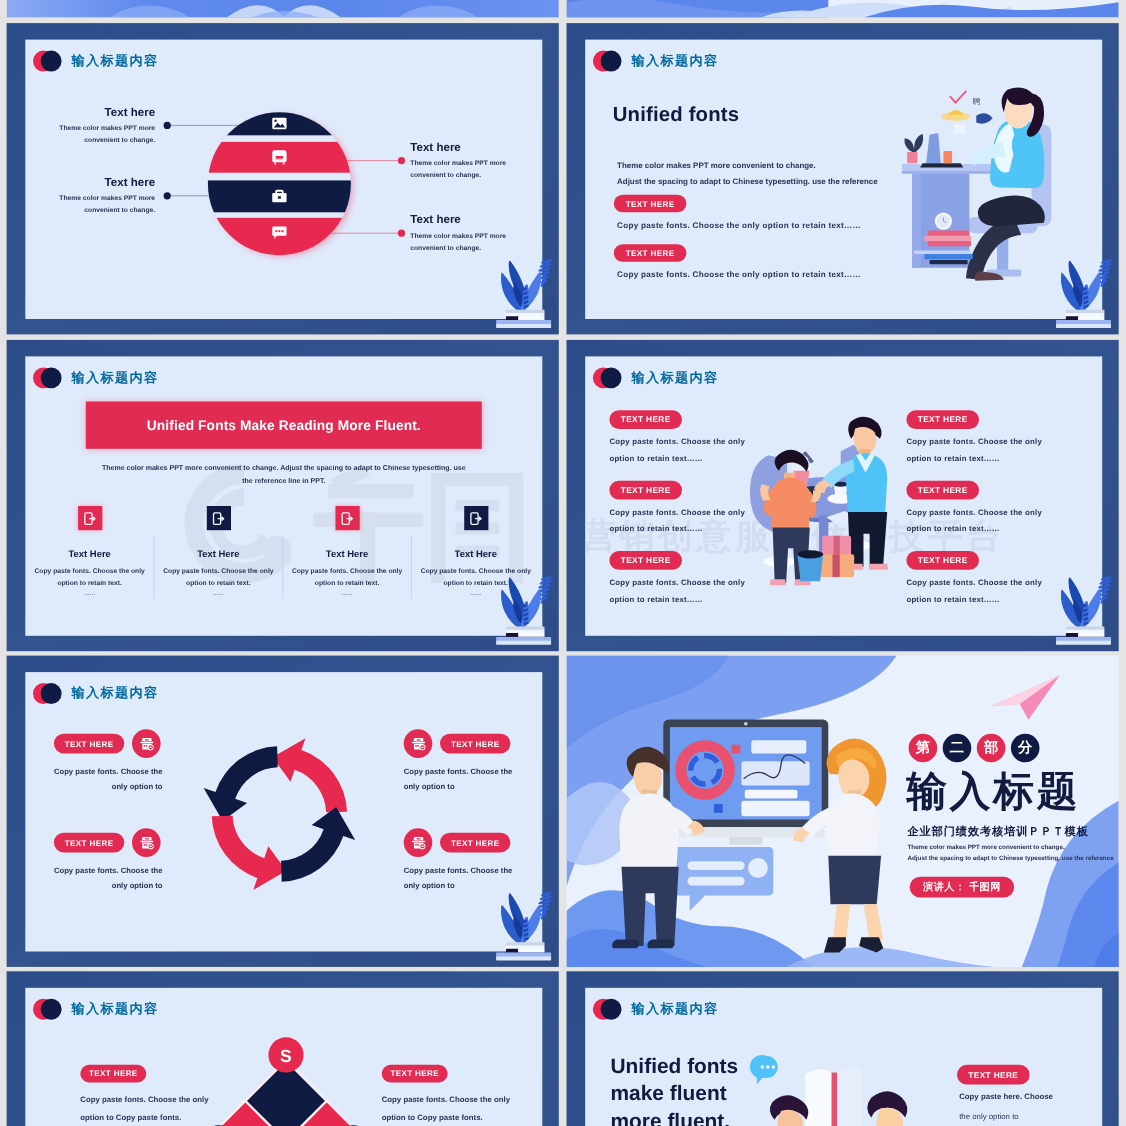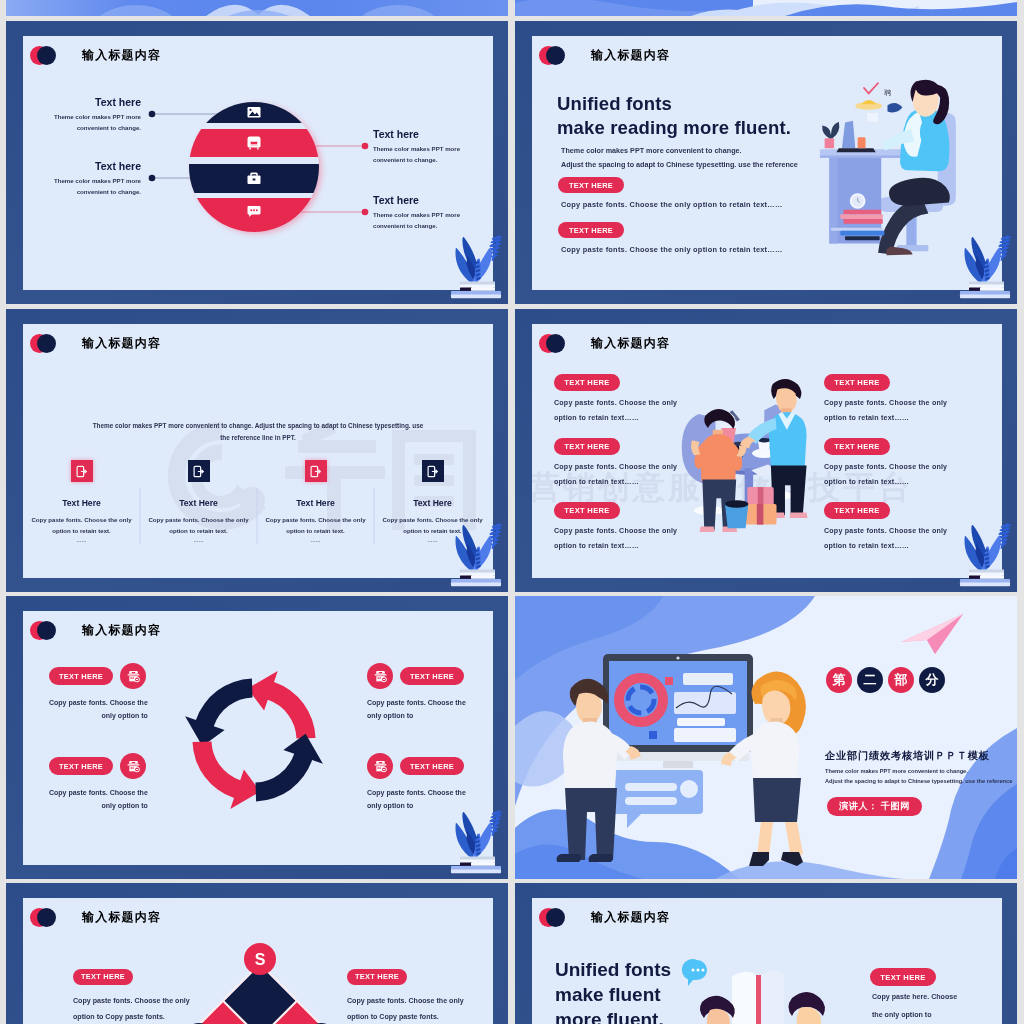--- a/index.html
+++ b/index.html
@@ -13,21 +13,21 @@
   .slide.c2{left:515px;}
   .slide.c1{left:6px;}
   .inner{position:absolute;left:17px;top:15px;width:470px;height:254px;background:#dfeafb;overflow:hidden;}
 
   
   .hdr{position:absolute;left:7px;top:10px;display:flex;align-items:center;}
   .dots{position:relative;width:26px;height:19px;}
   .dots i{position:absolute;top:0;width:19px;height:19px;border-radius:50%;display:block;}
   .dots i.r{left:0;background:#e8264f;}
   .dots i.n{left:7px;background:#101b43;}
-  .hdr-t{font-size:12px;font-weight:700;color:#000000;margin-left:26px;letter-spacing:1.2px;
+  .hdr-t{font-size:12px;font-weight:700;color:#0369a1;margin-left:9px;letter-spacing:1.2px;
          font-family:Liberation Sans, sans-serif;}
 
   
   .ttl{font-weight:700;color:#111a3f;}
   .body{color:#2b3352;}
   .pill{display:inline-flex;align-items:center;justify-content:center;background:#e12b52;color:#fff;
         border-radius:99px;font-weight:700;letter-spacing:.3px;}
   svg{display:block;overflow:visible;}
   .plant{position:absolute;right:8px;bottom:3px;width:56px;height:66px;}
   .wm{pointer-events:none;}
@@ -198,21 +198,20 @@
  <div class="inner">
   <div class="hdr">
     <span class="dots">
             <i class="r"></i>
             <i class="n"></i>
           </span>
     <span class="hdr-t">输入标题内容</span>
   </div>
   <div style="position:absolute;left:25px;top:56px;">
     <div class="ttl" style="font-size:18.5px;line-height:1.28;letter-spacing:.15px;">Unified fonts</div>
-    <div class="ttl" style="font-size:18.5px;line-height:1.28;letter-spacing:.15px;">make reading more fluent.</div>
   </div>
   <div style="position:absolute;left:29px;top:108px;">
     <div class="body" style="font-size:7.2px;font-weight:700;line-height:1.9;">Theme color makes PPT more convenient to change.</div>
     <div class="body" style="font-size:7.2px;font-weight:700;line-height:1.9;">Adjust the spacing to adapt to Chinese typesetting.  use the reference</div>
   </div>
   <div class="pill" style="position:absolute;left:26px;top:141px;width:66px;height:16px;font-size:7.4px;">
           <span>TEXT HERE</span>
         </div>
   <div class="body" style="position:absolute;left:29px;top:164px;font-size:7.4px;font-weight:700;letter-spacing:.25px;">Copy paste fonts.  Choose the only option to retain text……</div>
   <div class="pill" style="position:absolute;left:26px;top:186px;width:66px;height:16px;font-size:7.4px;">
@@ -337,20 +336,23 @@
     <rect x="244" y="74" width="40" height="11" rx="1.5"></rect>
   </g>
 </svg>
 </div>
   <div class="hdr">
     <span class="dots">
             <i class="r"></i>
             <i class="n"></i>
           </span>
     <span class="hdr-t">输入标题内容</span>
+  </div>
+  <div style="position:absolute;left:55px;top:41px;width:360px;height:43px;background:#e12b52;display:flex;align-items:center;justify-content:center;box-shadow:0 0 6px rgba(249,120,150,.65);">
+    <span style="color:#fff;font-size:12.5px;font-weight:700;letter-spacing:.1px;">Unified Fonts Make Reading More Fluent.</span>
   </div>
   <div style="position:absolute;left:45px;top:96px;width:380px;text-align:center;">
     <div class="body" style="font-size:6.4px;font-weight:700;line-height:1.9;">Theme color makes PPT more convenient to change.  Adjust the spacing to adapt to Chinese typesetting.  use</div>
     <div class="body" style="font-size:6.4px;font-weight:700;line-height:1.9;">the reference line in PPT.</div>
   </div>
   <div style="position:absolute;left:0px;top:136px;width:468px;display:flex;">
    <div class="card" style="flex:1;text-align:center;position:relative;">
      <div style="width:22px;height:22px;margin:0 auto;background:#e12b52;display:flex;align-items:center;justify-content:center;box-shadow:0 0 4px rgba(246,134,160,.75);">
        <svg width="13" height="13" viewBox="0 0 16 16" fill="none" stroke="#fdf0f3" stroke-width="1.5">
          <rect x="2.6" y="1.6" width="8" height="12.8" rx="1.3"></rect>
@@ -820,20 +822,21 @@
     <path d="M30 28 L66 2 L38 42 Z" fill="#f58bb6"></path>
     <path d="M4 30 L66 2 L30 28 Z" fill="#fcd2e4"></path>
   </svg>
 
   <div style="position:absolute;left:311px;top:71px;display:flex;gap:5px;">
     <span class="badge" style="width:26px;height:26px;border-radius:50%;background:#e12b52;color:#fff;font-size:13px;font-weight:700;display:flex;align-items:center;justify-content:center;">第</span>
     <span class="badge" style="width:26px;height:26px;border-radius:50%;background:#101b43;color:#fff;font-size:13px;font-weight:700;display:flex;align-items:center;justify-content:center;">二</span>
     <span class="badge" style="width:26px;height:26px;border-radius:50%;background:#e12b52;color:#fff;font-size:13px;font-weight:700;display:flex;align-items:center;justify-content:center;">部</span>
     <span class="badge" style="width:26px;height:26px;border-radius:50%;background:#101b43;color:#fff;font-size:13px;font-weight:700;display:flex;align-items:center;justify-content:center;">分</span>
   </div>
+  <div class="ttl" style="position:absolute;left:309px;top:105px;font-size:37px;letter-spacing:2.5px;line-height:1;">输入标题</div>
   <div class="ttl" style="position:absolute;left:310px;top:153px;font-size:10.2px;letter-spacing:.8px;">企业部门绩效考核培训ＰＰＴ模板</div>
   <div class="body" style="position:absolute;left:310px;top:172px;font-size:5.7px;font-weight:700;">Theme color makes PPT more convenient to change.</div>
   <div class="body" style="position:absolute;left:310px;top:182px;font-size:5.7px;font-weight:700;">Adjust the spacing to adapt to Chinese typesetting.  use the reference</div>
   <div class="pill" style="position:absolute;left:312px;top:201px;width:95px;height:19px;font-size:9.2px;letter-spacing:.5px;">
         <span>演讲人： 千图网</span>
       </div>
 </div>
 
 <div class="slide c1" style="top:883px;">
  <div class="inner">
@@ -906,17 +909,17 @@
     <path d="M120 50 q14 -4 20 7 3 12 -4 19 -11 7 -17 -2 -5 -12 1 -24 z" fill="#fbd0a3"></path>
     <path d="M124 72 h11 v9 h-11 z" fill="#eec196"></path>
     <path d="M116 79 q15 -6 26 2 11 7 11 28 l-1 91 -46 0 -1 -91 q0 -23 11 -30 z" fill="#f2b424"></path>
     <path d="M116 84 q-18 10 -23 25 l10 5 q7 -13 19 -19 z" fill="#f2b424"></path>
     <path d="M100 108 q-8 4 -8 12 l10 3 q0 -8 6 -9 z" fill="#fbd0a3"></path>
   </svg>
   <div class="pill" style="position:absolute;left:338px;top:70px;width:66px;height:18px;font-size:7.6px;">
           <span>TEXT HERE</span>
         </div>
   <div class="body" style="position:absolute;left:340px;top:95px;font-size:7.1px;font-weight:700;">Copy paste here.  Choose</div>
-  <div class="body" style="position:absolute;left:340px;top:113px;font-size:7.1px;font-weight:700;">the only option to</div>
+  <div class="body" style="position:absolute;left:340px;top:113px;font-size:7.1px;font-weight:400;">the only option to</div>
  </div>
 </div>
 
 </div>
 
 </body></html>

